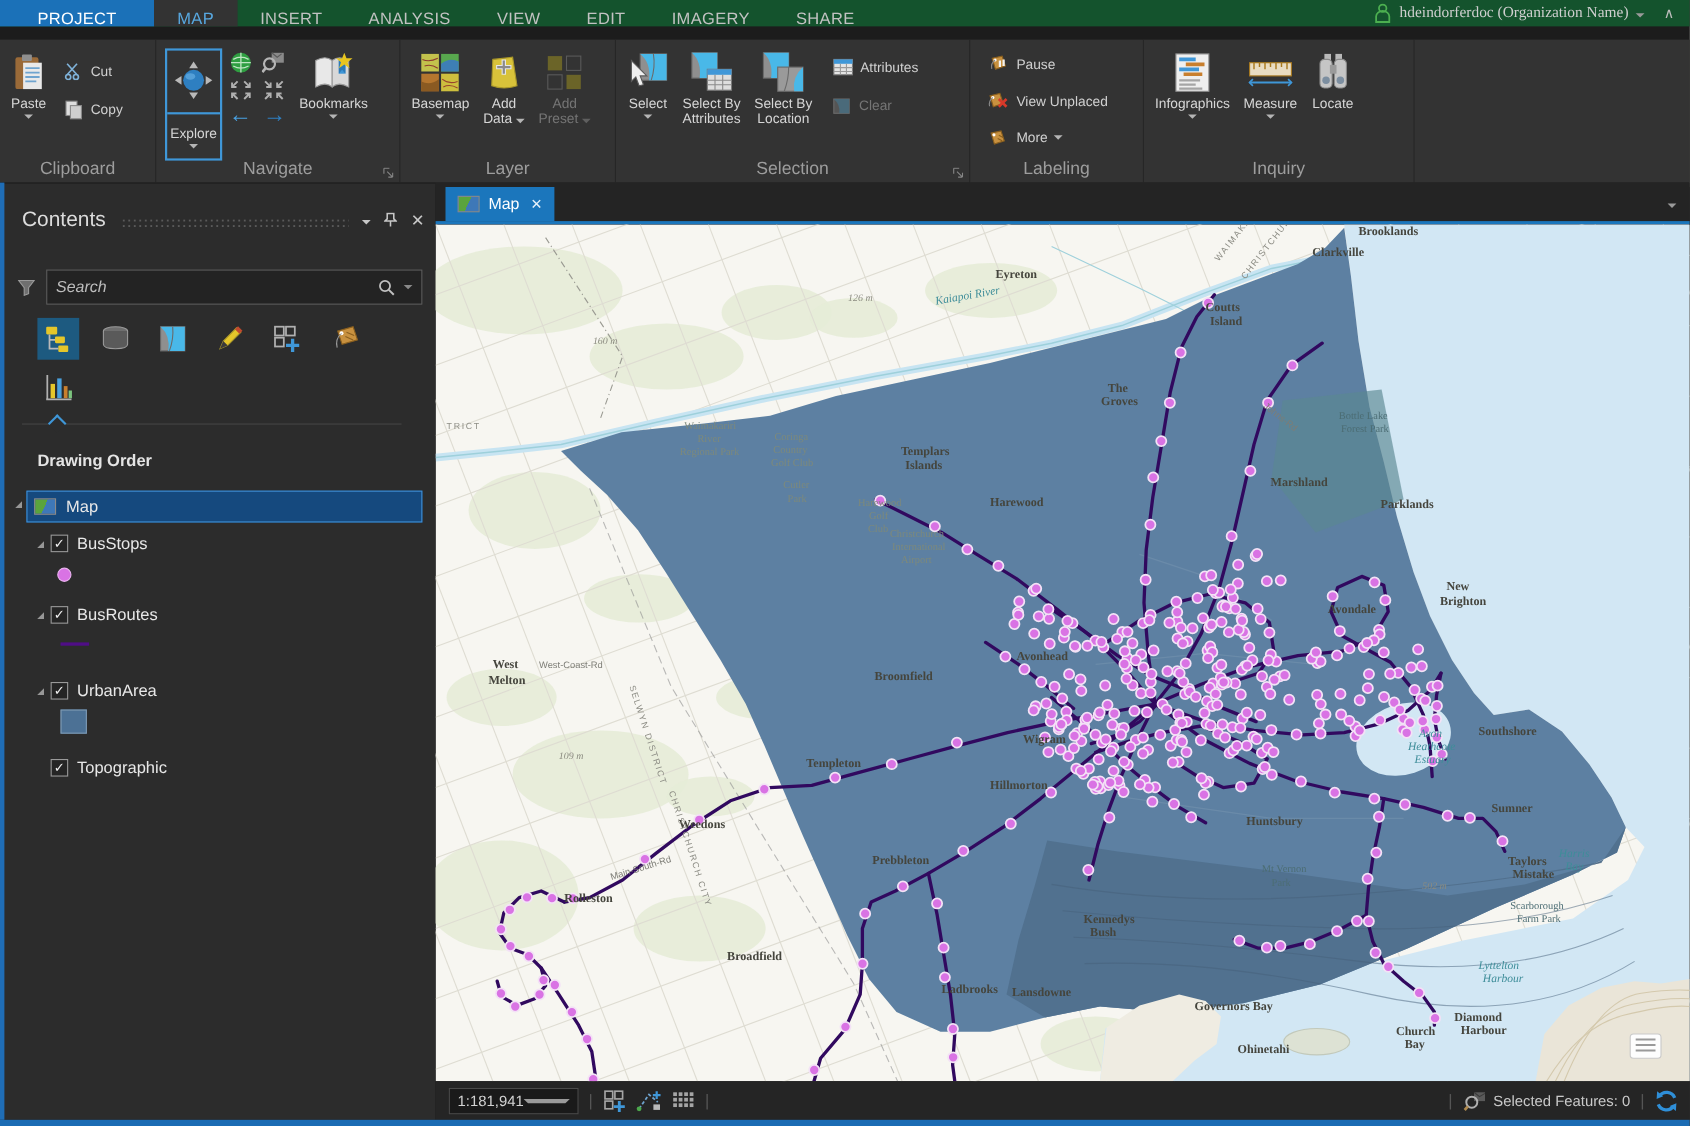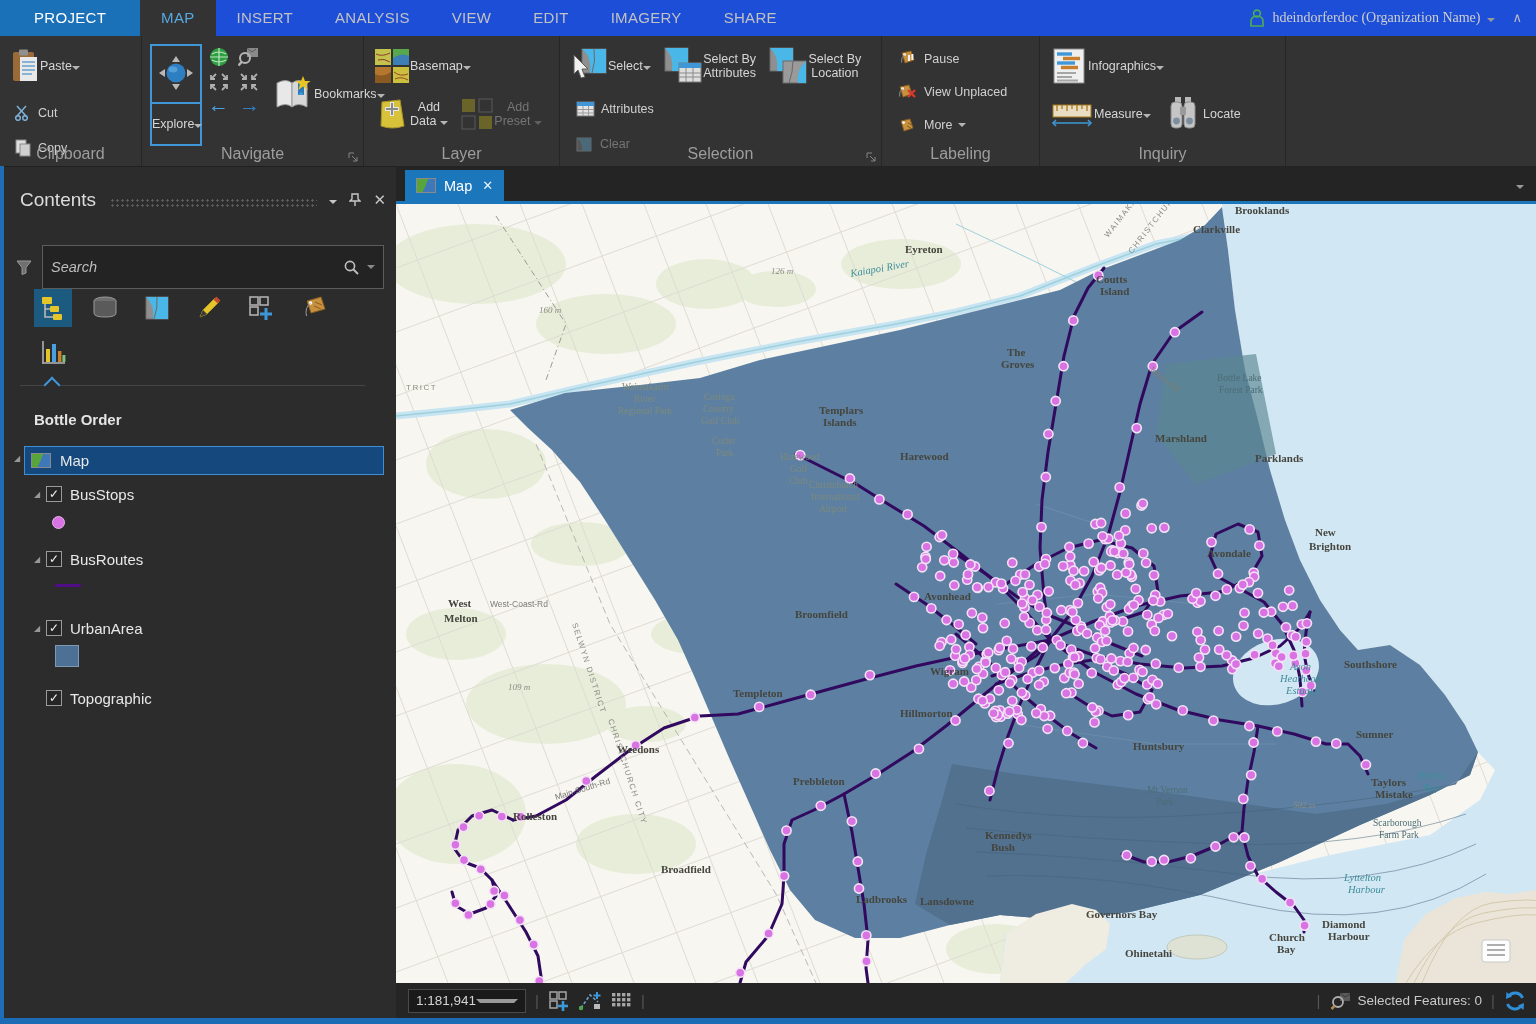--- a/index.html
+++ b/index.html
@@ -1,56 +1,56 @@
 <!DOCTYPE html>
 <html><head>
 <meta charset="utf-8">
 <style>
   * { margin:0; padding:0; box-sizing:border-box; }
   html,body { width:1536px; height:1024px; overflow:hidden; background:#1c1c1c;
     font-family:"Liberation Sans", sans-serif; -webkit-font-smoothing:antialiased; }
   .abs { position:absolute; }
 
   
-  #titlebar { position:absolute; left:0; top:0; width:1536px; height:36px; background:#1d4ed8; display:flex; align-items:stretch; }
+  #titlebar { position:absolute; left:0; top:0; width:1536px; height:24px; background:#14532d; display:flex; align-items:stretch; }
   .apptab { padding:0 21px; line-height:36px; font-size:15px; color:#c2c2c2; letter-spacing:.3px; }
   .apptab.project { background:#1b71b8; color:#fff; padding:0 34px; }
   .apptab.active { background:#333333; color:#58a8e0; }
   #userbox { margin-left:auto; display:flex; align-items:center; gap:7px; padding-right:14px; color:#cfcfcf; font-size:14px;font-family:Liberation Serif, serif; }
   .chevup { color:#bdbdbd; font-size:13px; margin-left:10px; }
 
   
   #ribbon { position:absolute; left:0; top:36px; width:1536px; height:130px; background:#333333; display:flex; }
   .rgroup { position:relative; height:130px; border-right:1px solid #262626; padding:6px 6px 20px 6px; }
   .glabel { position:absolute; bottom:3px; left:0; right:0; text-align:center; font-size:16px; color:#9d9d9d; }
   .launcher { position:absolute; bottom:4px; right:5px; width:10px; height:10px; opacity:.8; }
-  .bigbtn { display:inline-flex; flex-direction:row; align-items:center; vertical-align:top; padding:3px 4px; }
+  .bigbtn { display:inline-flex; flex-direction:column; align-items:center; vertical-align:top; padding:3px 4px; }
   .bigbtn .ic { height:42px; display:flex; align-items:center; justify-content:center; }
   .blabel { font-size:12.5px; color:#d6d6d6; line-height:14px; text-align:center; white-space:nowrap; }
   .dim .blabel { color:#757575; }
   .caret { width:0; height:0; border-left:4px solid transparent; border-right:4px solid transparent; border-top:4px solid #b5b5b5; display:inline-block; margin-top:3px; }
   .dim .caret { border-top-color:#5f5f5f; }
   .smallbtn { display:flex; align-items:center; gap:6px; height:26px; font-size:12.5px; color:#d0d0d0; white-space:nowrap; }
   .smallbtn.dim { color:#757575; }
   .explore-wrap { border:2px solid #3f97d8; width:52px; margin:2px 6px 0 2px; }
   .explore-wrap .cell1 { height:58px; display:flex; align-items:center; justify-content:center; border-bottom:2px solid #3f97d8; }
-  .explore-wrap .cell2 { height:40px; display:flex; align-items:center; justify-content:flex-start; }
+  .explore-wrap .cell2 { height:40px; display:flex; flex-direction:column; align-items:center; justify-content:center; }
   .navarrows { display:flex; flex-direction:column; justify-content:flex-start; gap:2px; padding-top:4px; }
   .backfwd { font-size:21px; font-weight:bold; line-height:20px; }
 
   
   #contents { position:absolute; left:0; top:166px; width:396px; height:852px; background:#2c2c2c; border-top:1px solid #1f1f1f; }
   #leftblue { position:absolute; left:0; top:166px; width:4px; height:852px; background:#1f6db6; }
   #pane-title-row { position:absolute; left:20px; top:18px; right:10px; height:30px; display:flex; align-items:center; }
   #pane-title { font-size:19px; color:#dcdcdc; }
   .dotted { flex:1; height:10px; margin:6px 12px 0 14px;
      background-image:radial-gradient(#5a5a5a 1px, transparent 1.2px); background-size:5px 5px; }
   .ticon { color:#c7c7c7; margin-left:12px; font-size:13px; }
   #searchrow { position:absolute; left:16px; top:78px; right:12px; display:flex; align-items:center; }
-  #searchbox { flex:1; height:44px; margin-left:10px; background:#232323; border:1px solid #5c5c5c; display:flex; align-items:center; padding:0 8px; }
+  #searchbox { flex:1; height:32px; margin-left:10px; background:#232323; border:1px solid #5c5c5c; display:flex; align-items:center; padding:0 8px; }
   #searchbox .ph { color:#bdbdbd; font-style:italic; font-size:14.5px; flex:1; }
   .tabicons { position:absolute; left:34px; top:122px; display:flex; gap:14px; }
   .tabicon { width:38px; height:38px; display:flex; align-items:center; justify-content:center; }
   .tabicon.sel { background:#1d5a80; }
   #tabline { position:absolute; left:20px; top:218px; width:345px; border-top:1px solid #454545; }
   #tabchev { position:absolute; left:46px; top:212px; width:12px; height:12px; border-left:2px solid #3f97d8; border-top:2px solid #3f97d8; transform:rotate(45deg); background:#2c2c2c; }
   #draworder { position:absolute; left:34px; top:244px; font-size:15px; font-weight:bold; color:#e4e4e4; }
 
   .treerow { position:absolute; left:0; width:396px; height:26px; display:flex; align-items:center; font-size:15px; color:#e8e8e8; }
   .expander { color:#979797; font-size:8px; width:14px; text-align:center; }
@@ -533,21 +533,21 @@
           <rect x="6" y="10" width="4" height="13" fill="#e5c62a"></rect>
           <rect x="12" y="5" width="4" height="18" fill="#49a0dd"></rect>
           <rect x="18" y="12" width="3.4" height="11" fill="#c87f2e"></rect>
           <rect x="22.4" y="16" width="3" height="7" fill="#7cc47e"></rect>
         </svg>
     </div>
   </div>
   <div id="tabline"></div>
   <div id="tabchev"></div>
 
-  <div id="draworder">Bottle Order</div>
+  <div id="draworder">Drawing Order</div>
 
   <span class="expander abs" style="left:10px; top:287px;">◢</span>
   <div class="treerow" id="row-map">
     <span class="mapthumb"></span>
     <span>Map</span>
   </div>
   <div class="treerow" style="left:30px; top:314px;">
     <span class="expander">◢</span>
     <span class="cbox">✓</span>
     <span>BusStops</span>

